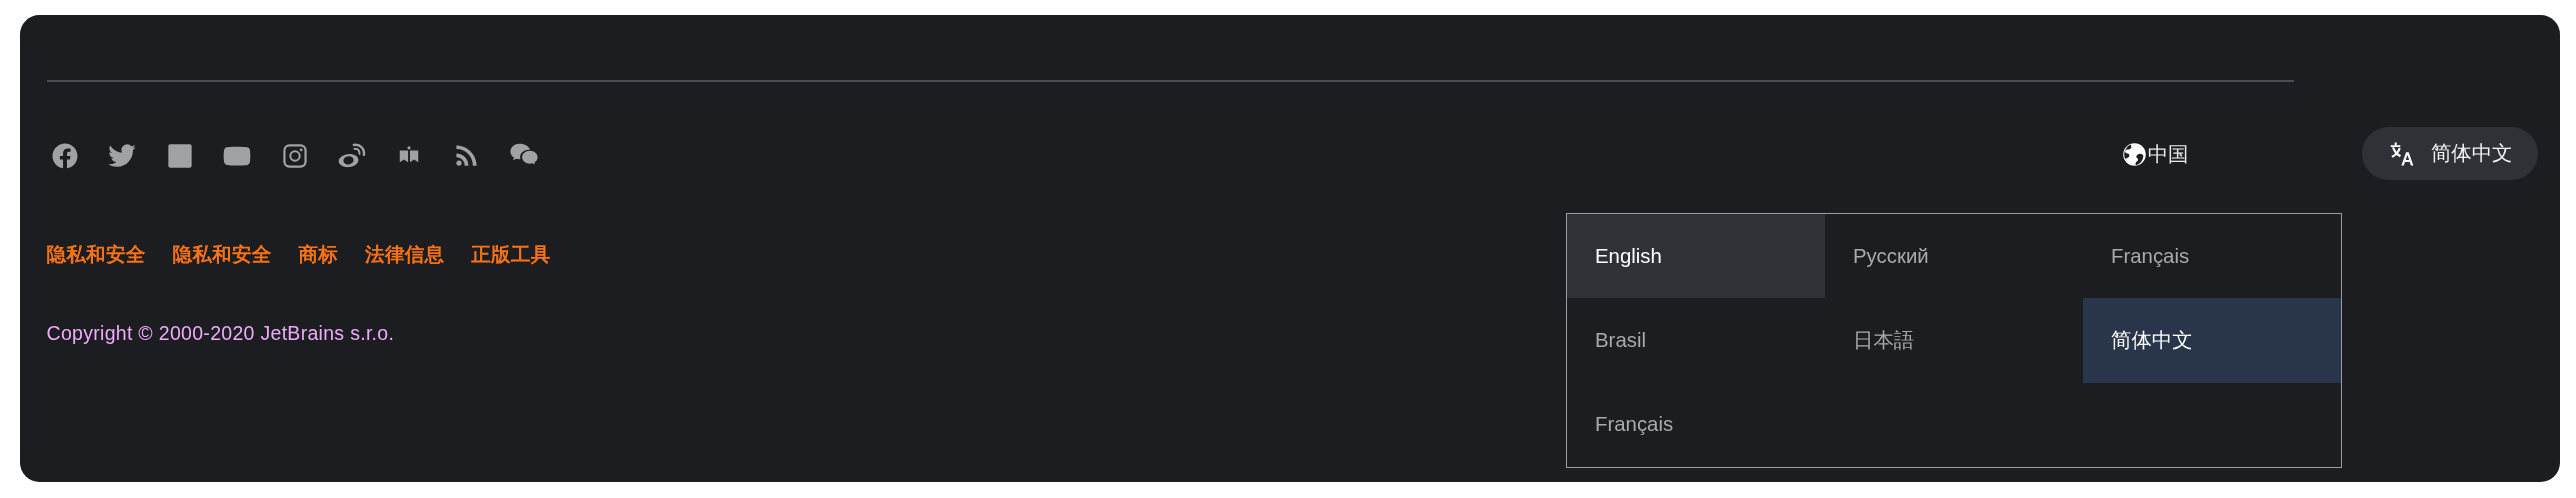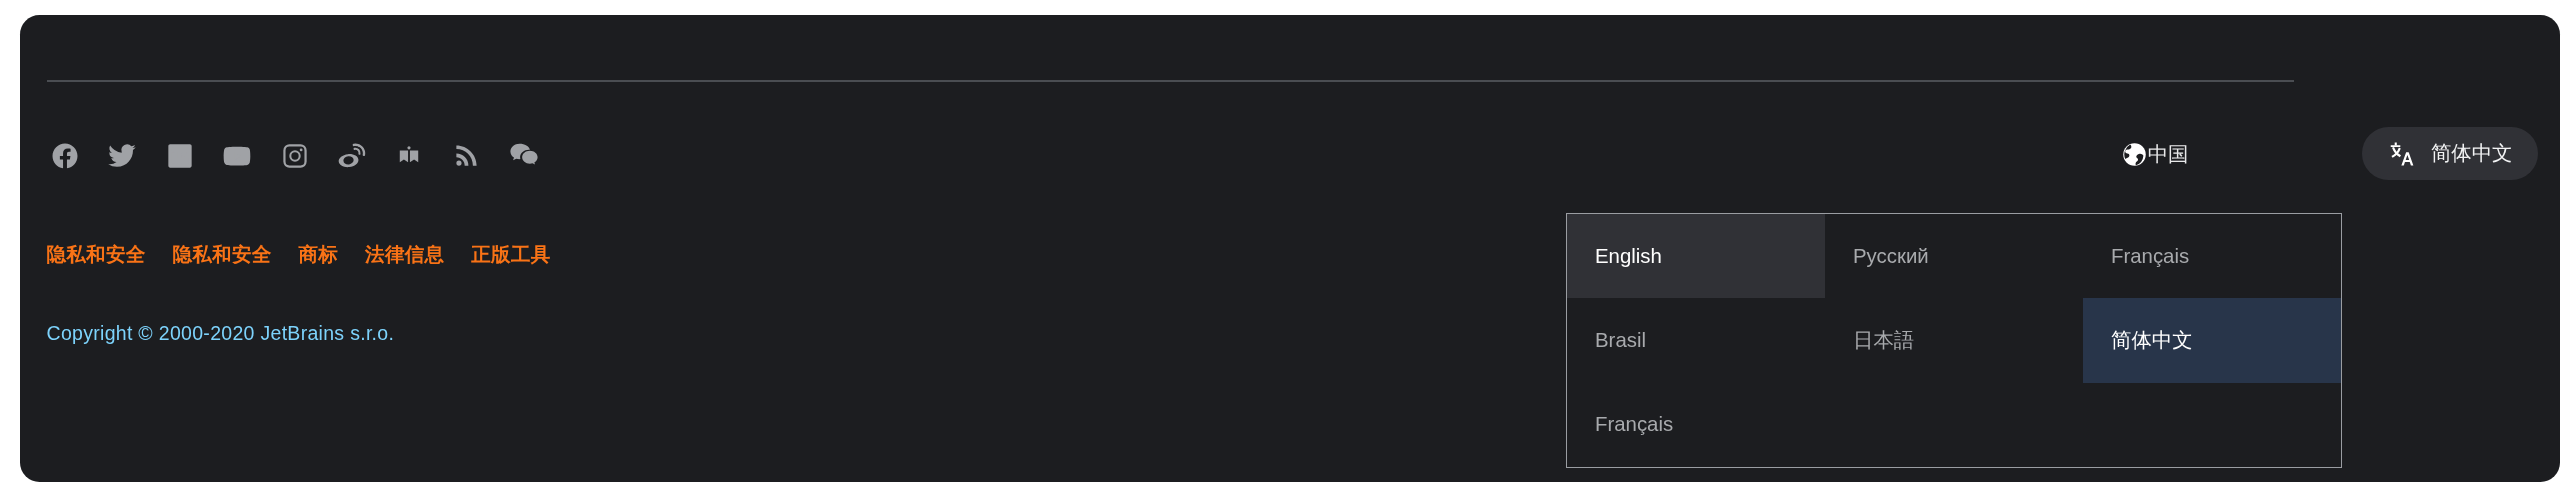--- a/index.html
+++ b/index.html
@@ -80,21 +80,21 @@
     cursor: pointer;
     white-space: nowrap;
     font-weight: bold;
   }
 
   
   .copyright {
     position: absolute;
     left: 27px;
     top: 305px;
-    color: #7dd3fc;
+    color: #f0abfc;
     font-size: 19.5px;
     line-height: 27px;
     letter-spacing: 0.3px;
     white-space: nowrap;
   }
 
   
   .region-control {
     position: absolute;
     right: 371px;

